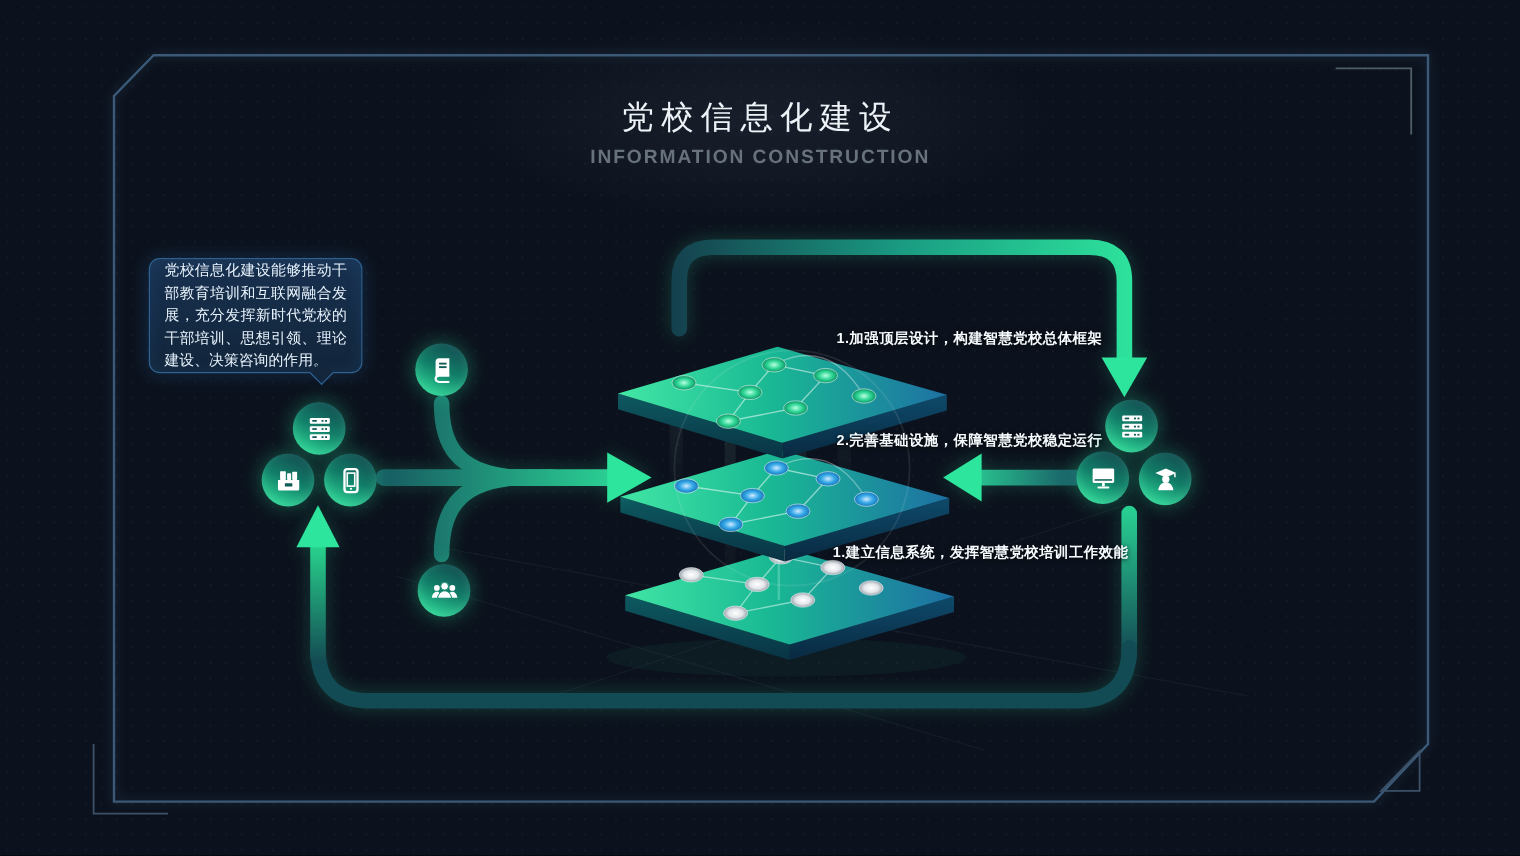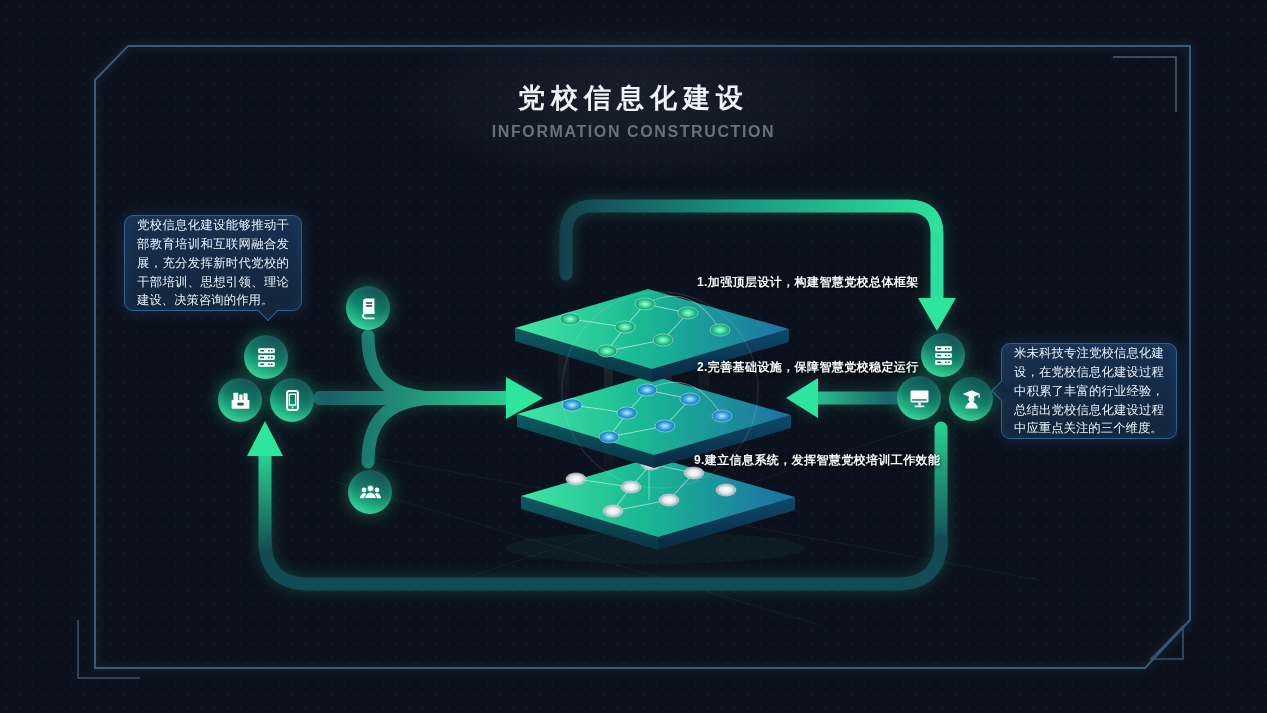--- a/index.html
+++ b/index.html
@@ -10,21 +10,21 @@
     background-size: 13px 13px;
     font-family:"Liberation Sans", sans-serif;
   }
   .halo{position:absolute; left:633px; top:100px; width:560px; height:190px;
     transform:translate(-50%,-50%); z-index:0;
     background:radial-gradient(ellipse at center, rgba(185,205,235,0.07), transparent 62%);}
   svg.stage{position:absolute; left:0; top:0; z-index:1;}
   .arrows{filter:drop-shadow(0 0 7px rgba(46,229,157,0.22));}
 
   header.titlebar{position:absolute; left:0; top:80px; width:100%; text-align:center; z-index:3;}
-  .title{font-size:27px; font-weight:bold; letter-spacing:6px; color:#eef3f8; margin:0;}
+  .title{font-size:27px; font-weight:normal; letter-spacing:6px; color:#eef3f8; margin:0;}
   .subtitle{font-size:16px; font-weight:bold; letter-spacing:1.6px; color:#68727d; margin-top:7px;}
 
   .bubble{position:absolute; z-index:5; color:#e8f3fd; font-size:12.4px; line-height:1.52;
     background:linear-gradient(180deg,#183150,#12253a);
     border:1.5px solid #2f6191; border-radius:9px; padding:0 12px;
     box-shadow:0 0 16px rgba(40,110,180,.28), inset 0 0 14px rgba(60,140,220,.12);
     text-align:justify;}
   .bubble p{margin:0;}
   .bubble-left{left:124px; top:215px; width:152px;}
   .bubble-right{left:1001px; top:343px; width:150px;}
@@ -235,28 +235,24 @@
   <header class="titlebar">
     <h1 class="title">党校信息化建设</h1>
     <div class="subtitle">INFORMATION CONSTRUCTION</div>
   </header>
 
   <div class="bubble bubble-left">
     <p>党校信息化建设能够推动干部教育培训和互联网融合发展，充分发挥新时代党校的干部培训、思想引领、理论建设、决策咨询的作用。</p>
     <i class="tail tail-down"></i>
   </div>
 
-  <div class="bubble bubble-right">
-    <p>米未科技专注党校信息化建设，在党校信息化建设过程中积累了丰富的行业经验，总结出党校信息化建设过程中应重点关注的三个维度。</p>
-    <i class="tail tail-left"></i>
-  </div>
 
   <div class="step step1">1.加强顶层设计，构建智慧党校总体框架</div>
   <div class="step step2">2.完善基础设施，保障智慧党校稳定运行</div>
-  <div class="step step3">9.建立信息系统，发挥智慧党校培训工作效能</div>
+  <div class="step step3">1.建立信息系统，发挥智慧党校培训工作效能</div>
 
   <div class="ic" style="left:244px;top:335px;">
     <svg viewBox="0 0 24 24">
       <g fill="#fff">
         <rect x="4" y="3.2" width="16" height="4.6" rx="1"></rect>
           <rect x="4" y="9.7" width="16" height="4.6" rx="1"></rect>
           <rect x="4" y="16.2" width="16" height="4.6" rx="1"></rect>
       </g>
       <g fill="#0f5c54">
         <rect x="6" y="4.8" width="3.6" height="1.4"></rect>

